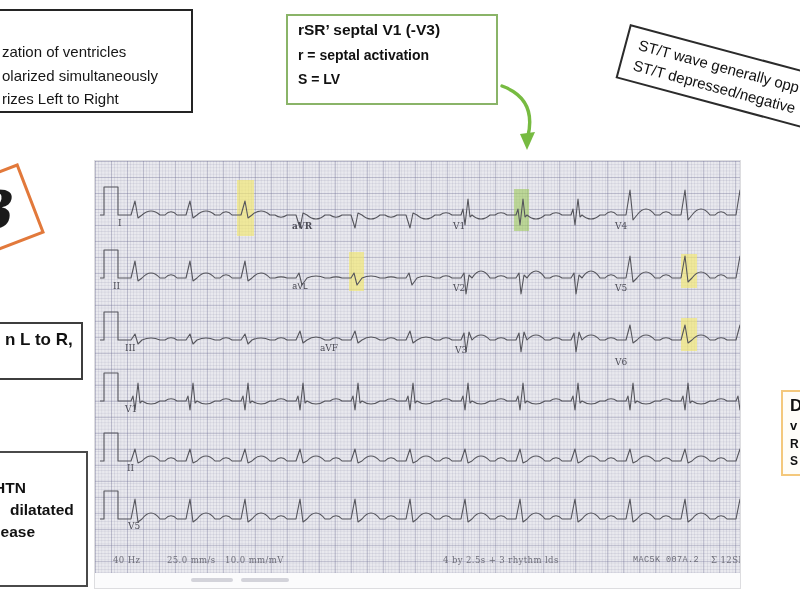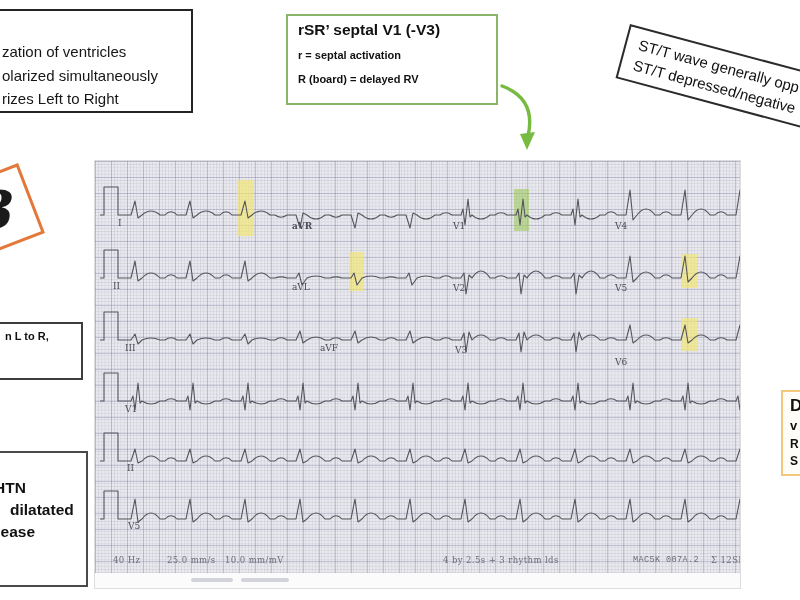--- a/index.html
+++ b/index.html
@@ -9,37 +9,37 @@
 
   
   .tl-box{left:-178px;top:9px;width:371px;height:104px;border:2px solid #242424;
           padding:29px 4px 4px 178px;}
   .tl-box .ln{font-size:15px;line-height:23.5px;font-weight:500;white-space:nowrap;color:#161616;}
 
   
   .rsr-box{left:286px;top:14px;width:212px;height:91px;border:2px solid var(--green-accent,#8ab468);
            padding:5px 10px;}
   .rsr-title{font-size:15.5px;font-weight:700;white-space:nowrap;margin-bottom:3px;}
-  .rsr-box .ln{font-size:11px;font-weight:600;line-height:14.5px;white-space:nowrap;margin-top:9px;}
+  .rsr-box .ln{font-size:14px;font-weight:600;line-height:14.5px;white-space:nowrap;margin-top:9px;}
 
   
   .stt-box{left:630px;top:24px;width:300px;border:2px solid #2b2b2b;padding:5px 12px;
            transform:rotate(15deg);transform-origin:top left;}
   .stt-box .ln{font-size:15px;font-weight:500;line-height:21px;white-space:nowrap;}
 
   
   .diamond{position:absolute;left:-41px;top:174px;width:69px;height:69px;background:#fff;
            border:3px solid var(--orange-accent,#e2793b);transform:rotate(-21deg);}
   .diamond-glyph{position:absolute;left:50%;top:50%;transform:translate(-50%,-54%) rotate(21deg);
            font-family:"DejaVu Serif",serif;font-style:italic;font-weight:700;font-size:52px;color:#1a1a1a;}
 
   
   .ltr-box{left:-120px;top:322px;width:203px;height:58px;border:2px solid #3d3d3d;
            padding:6px 4px 0 123px;}
-  .ltr-box .ln{font-size:11px;font-weight:600;white-space:nowrap;}
+  .ltr-box .ln{font-size:17px;font-weight:600;white-space:nowrap;}
 
   
   .htn-box{left:-130px;top:451px;width:218px;height:136px;border:2px solid #4a4a4a;}
   .htn-box .ln{position:absolute;font-size:15.5px;font-weight:600;white-space:nowrap;}
 
   
   .right-box{left:781px;top:390px;width:70px;height:86px;border:2px solid var(--amber-border,#f4c87c);
              background:#fffdf8;}
   .right-box .ln{position:absolute;left:7px;white-space:nowrap;}
   .rb-l1{top:4px;font-size:17px;font-weight:700;}
@@ -77,21 +77,21 @@
 
   <div class="box tl-box">
     <div class="ln">zation of ventricles</div>
     <div class="ln">olarized simultaneously</div>
     <div class="ln">rizes Left to Right</div>
   </div>
 
   <div class="box rsr-box">
     <div class="rsr-title">rSR’ septal V1 (-V3)</div>
     <div class="ln">r = septal activation</div>
-    <div class="ln">R (board) = delayed RV</div>
+    <div class="ln">S = LV</div>
   </div>
 
   <svg class="arrow-svg" viewBox="0 0 52 86">
     <path id="arrow-path" d="M 10 6 C 32 14 42 30 36 56" fill="none" stroke="#77bb41" stroke-width="3.4" stroke-linecap="round"></path>
     <polygon id="arrow-head" points="28,54 43,52 35,70" fill="#77bb41"></polygon>
   </svg>
 
   <div class="box stt-box">
     <div class="ln">ST/T wave generally opp</div>
     <div class="ln">ST/T depressed/negative</div>
@@ -134,21 +134,21 @@
           <path d="M 5 240 L 9 240 L 9 212 L 23 212 L 23 240 L 31 240 L 36 240 L 38 235 L 40 249 L 43 222 L 45 242 L 47 240 Q 56 246 65 240 L 70 240 L 70 240 Q 76 235.6 82 240 L 91 240 L 93 235 L 95 249 L 98 222 L 100 242 L 102 240 Q 111 246 120 240 L 125 240 L 125 240 Q 131 235.6 137 240 L 146 240 L 148 235 L 150 249 L 153 222 L 155 242 L 157 240 Q 166 246 175 240 L 180 240 L 180 240 Q 186 235.6 192 240 L 201 240 L 203 235 L 205 249 L 208 222 L 210 242 L 212 240 Q 221 246 230 240 L 235 240 L 235 240 Q 241 235.6 247 240 L 256 240 L 258 235 L 260 249 L 263 222 L 265 242 L 267 240 Q 276 246 285 240 L 290 240 L 290 240 Q 296 235.6 302 240 L 311 240 L 313 235 L 315 249 L 318 222 L 320 242 L 322 240 Q 331 246 340 240 L 345 240 L 345 240 Q 351 235.6 357 240 L 366 240 L 368 235 L 370 249 L 373 222 L 375 242 L 377 240 Q 386 246 395 240 L 400 240 L 400 240 Q 406 235.6 412 240 L 421 240 L 423 235 L 425 249 L 428 222 L 430 242 L 432 240 Q 441 246 450 240 L 455 240 L 455 240 Q 461 235.6 467 240 L 476 240 L 478 235 L 480 249 L 483 222 L 485 242 L 487 240 Q 496 246 505 240 L 510 240 L 510 240 Q 516 235.6 522 240 L 531 240 L 533 235 L 535 249 L 538 222 L 540 242 L 542 240 Q 551 246 560 240 L 565 240 L 565 240 Q 571 235.6 577 240 L 586 240 L 588 235 L 590 249 L 593 222 L 595 242 L 597 240 Q 606 246 615 240 L 620 240 L 620 240 Q 626 235.6 632 240 L 641 240 L 643 235 L 645 249 L 648 222 L 650 242 L 652 240 Q 661 246 670 240 L 675 240" fill="none" stroke="#55555c" stroke-width="1.1" stroke-linejoin="round"></path>
           <path d="M 5 300 L 9 300 L 9 272 L 23 272 L 23 300 L 31 300 L 36 300 L 40 288 L 43 302 L 47 300 Q 56 290 65 300 L 70 300 L 70 300 Q 76 293.4 82 300 L 91 300 L 95 288 L 98 302 L 102 300 Q 111 290 120 300 L 125 300 L 125 300 Q 131 293.4 137 300 L 146 300 L 150 288 L 153 302 L 157 300 Q 166 290 175 300 L 180 300 L 180 300 Q 186 293.4 192 300 L 201 300 L 205 288 L 208 302 L 212 300 Q 221 290 230 300 L 235 300 L 235 300 Q 241 293.4 247 300 L 256 300 L 260 288 L 263 302 L 267 300 Q 276 290 285 300 L 290 300 L 290 300 Q 296 293.4 302 300 L 311 300 L 315 288 L 318 302 L 322 300 Q 331 290 340 300 L 345 300 L 345 300 Q 351 293.4 357 300 L 366 300 L 370 288 L 373 302 L 377 300 Q 386 290 395 300 L 400 300 L 400 300 Q 406 293.4 412 300 L 421 300 L 425 288 L 428 302 L 432 300 Q 441 290 450 300 L 455 300 L 455 300 Q 461 293.4 467 300 L 476 300 L 480 288 L 483 302 L 487 300 Q 496 290 505 300 L 510 300 L 510 300 Q 516 293.4 522 300 L 531 300 L 535 288 L 538 302 L 542 300 Q 551 290 560 300 L 565 300 L 565 300 Q 571 293.4 577 300 L 586 300 L 590 288 L 593 302 L 597 300 Q 606 290 615 300 L 620 300 L 620 300 Q 626 293.4 632 300 L 641 300 L 645 288 L 648 302 L 652 300 Q 661 290 670 300 L 675 300" fill="none" stroke="#55555c" stroke-width="1.1" stroke-linejoin="round"></path>
           <path d="M 5 358 L 9 358 L 9 330 L 23 330 L 23 358 L 31 358 L 36 358 L 40 338 L 43 361 L 47 358 Q 56 346 65 358 L 70 358 L 70 358 Q 76 351.4 82 358 L 91 358 L 95 338 L 98 361 L 102 358 Q 111 346 120 358 L 125 358 L 125 358 Q 131 351.4 137 358 L 146 358 L 150 338 L 153 361 L 157 358 Q 166 346 175 358 L 180 358 L 180 358 Q 186 351.4 192 358 L 201 358 L 205 338 L 208 361 L 212 358 Q 221 346 230 358 L 235 358 L 235 358 Q 241 351.4 247 358 L 256 358 L 260 338 L 263 361 L 267 358 Q 276 346 285 358 L 290 358 L 290 358 Q 296 351.4 302 358 L 311 358 L 315 338 L 318 361 L 322 358 Q 331 346 340 358 L 345 358 L 345 358 Q 351 351.4 357 358 L 366 358 L 370 338 L 373 361 L 377 358 Q 386 346 395 358 L 400 358 L 400 358 Q 406 351.4 412 358 L 421 358 L 425 338 L 428 361 L 432 358 Q 441 346 450 358 L 455 358 L 455 358 Q 461 351.4 467 358 L 476 358 L 480 338 L 483 361 L 487 358 Q 496 346 505 358 L 510 358 L 510 358 Q 516 351.4 522 358 L 531 358 L 535 338 L 538 361 L 542 358 Q 551 346 560 358 L 565 358 L 565 358 Q 571 351.4 577 358 L 586 358 L 590 338 L 593 361 L 597 358 Q 606 346 615 358 L 620 358 L 620 358 Q 626 351.4 632 358 L 641 358 L 645 338 L 648 361 L 652 358 Q 661 346 670 358 L 675 358" fill="none" stroke="#55555c" stroke-width="1.1" stroke-linejoin="round"></path>
         </svg>
       <div id="label-layer">
           <span class="lead-label" style="left: 23px; top: 57px;">I</span>
           <span class="lead-label" style="left: 197px; top: 60px; font-weight: bold;">aVR</span>
           <span class="lead-label" style="left: 358px; top: 60px;">V1</span>
           <span class="lead-label" style="left: 520px; top: 60px;">V4</span>
           <span class="lead-label" style="left: 18px; top: 120px;">II</span>
-          <span class="lead-label" style="left: 197px; top: 121px;">aVL</span>
+          <span class="lead-label" style="left: 197px; top: 121px; font-family: Liberation Mono, monospace;">aVL</span>
           <span class="lead-label" style="left: 358px; top: 122px;">V2</span>
           <span class="lead-label" style="left: 520px; top: 122px;">V5</span>
           <span class="lead-label" style="left: 30px; top: 182px;">III</span>
           <span class="lead-label" style="left: 197px; top: 182px; margin-left: 28px;">aVF</span>
           <span class="lead-label" style="left: 360px; top: 184px;">V3</span>
           <span class="lead-label" style="left: 520px; top: 196px;">V6</span>
           <span class="lead-label" style="left: 30px; top: 243px;">V1</span>
           <span class="lead-label" style="left: 32px; top: 302px;">II</span>
           <span class="lead-label" style="left: 33px; top: 360px;">V5</span>
         </div>

